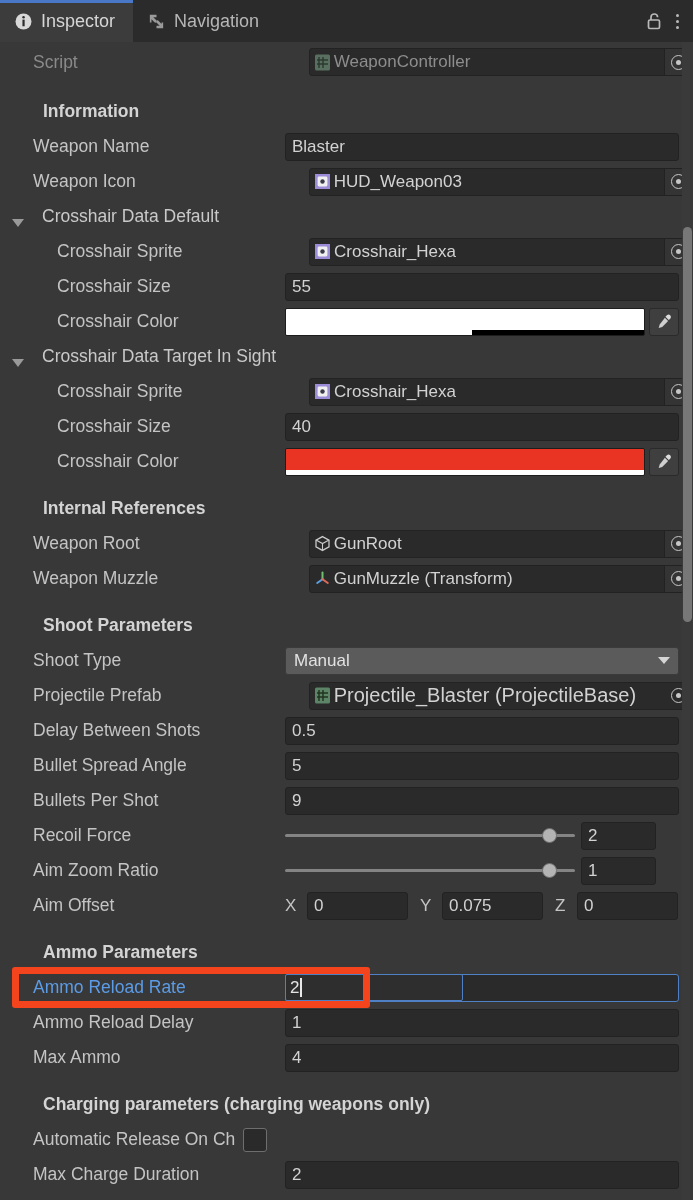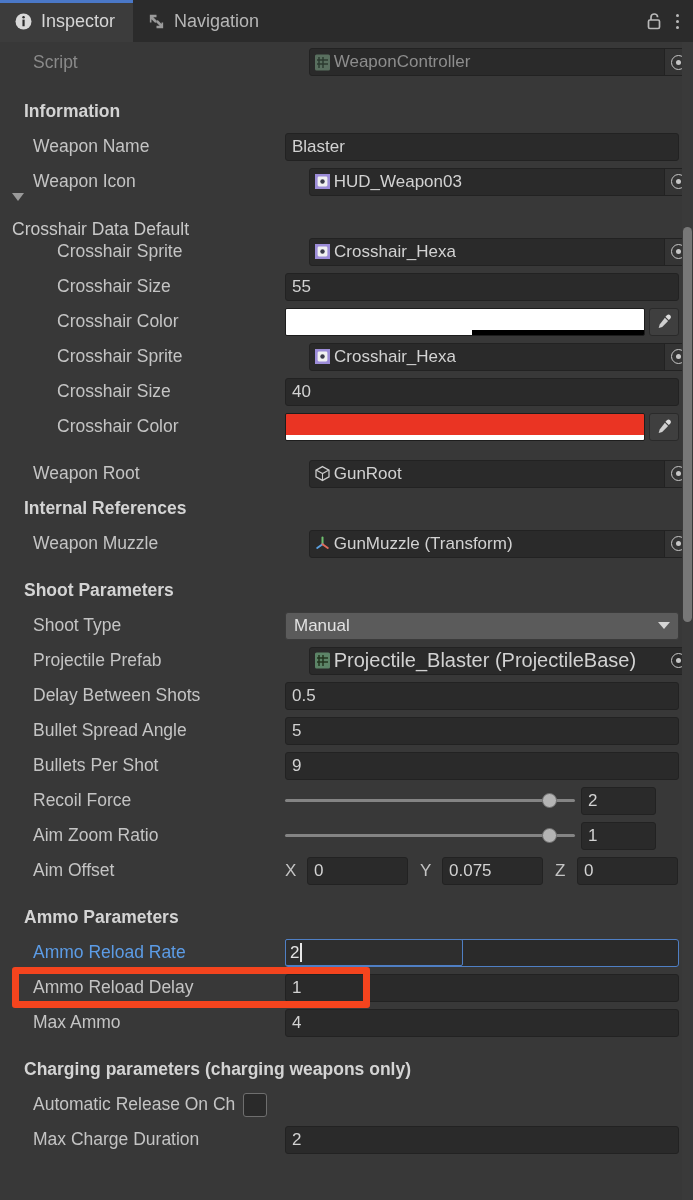--- a/index.html
+++ b/index.html
@@ -44,26 +44,26 @@
 
   .row{ position:relative; display:flex; align-items:center; height:35px; }
   .label{
     font-size:17.5px; color:#c4c4c4; padding-left:33px; width:285px;
     white-space:nowrap; overflow:hidden;
   }
   .label.indent{ padding-left:57px; }
   .label.dim{ color:#8a8a8a; }
   .label.sel{ color:#5c9ce6; }
   .header{
-    font-size:17.5px; color:#d4d4d4; font-weight:bold; padding-left:24px;
+    font-size:17.5px; color:#d4d4d4; font-weight:bold; padding-left:43px;
     white-space:nowrap;
   }
   .foldout{
-    display:flex; align-items:flex-start; gap:18px; padding-left:12px;
-    font-size:17.5px; color:#c9c9c9; white-space:nowrap;flex-direction:column;
+    display:flex; align-items:flex-end; gap:18px; padding-left:12px;
+    font-size:17.5px; color:#c9c9c9; white-space:nowrap;
   }
   .tri{
     width:0;height:0;border-left:6px solid transparent;border-right:6px solid transparent;
     border-top:8px solid #9a9a9a; display:inline-block;
   }
 
   
   .fld{
     height:28px; background:#2a2a2a; border:1px solid #222; border-radius:3px;
     display:flex; align-items:center; padding:0 6px; font-size:17px; color:#d2d2d2;
@@ -283,20 +283,26 @@
         </div>
       </div>
       <div class="eyedrop">
         <svg viewBox="0 0 20 20" width="18" height="18">
           <path d="M13.2 2.6 a2.6 2.6 0 0 1 3.7 3.7 l-1.6 1.6 -3.7-3.7 Z" fill="#dcdcdc"></path>
           <path d="M11 5.4 l3.6 3.6 -6.6 6.6 -3.9 1.1 1.1-3.9 Z" fill="#cfcfcf"></path>
         </svg>
       </div>
     </div>
 
+    <div class="row">
+      <div class="foldout">
+        <span class="tri"></span>
+        <span>Crosshair Data Target In Sight</span>
+      </div>
+    </div>
 
     <div class="row">
       <div class="label indent">Crosshair Sprite</div>
       <div class="fld main obj">
         <span class="ico16">
           <svg viewBox="0 0 17 17" width="17" height="17">
             <rect x="1" y="1" width="15" height="15" fill="#9c8cd8"></rect>
             <rect x="3.6" y="3.6" width="9.8" height="9.8" rx="1.4" fill="#f0f0f0"></rect>
             <circle cx="8.5" cy="8.5" r="2.2" fill="#3a3a4a"></circle>
           </svg>
@@ -330,39 +336,39 @@
         <svg viewBox="0 0 20 20" width="18" height="18">
           <path d="M13.2 2.6 a2.6 2.6 0 0 1 3.7 3.7 l-1.6 1.6 -3.7-3.7 Z" fill="#dcdcdc"></path>
           <path d="M11 5.4 l3.6 3.6 -6.6 6.6 -3.9 1.1 1.1-3.9 Z" fill="#cfcfcf"></path>
         </svg>
       </div>
     </div>
 
     <div class="spacer"></div>
 
     <div class="row">
+      <div class="header">Internal References</div>
+    </div>
+
+    <div class="row">
       <div class="label">Weapon Root</div>
       <div class="fld main obj">
         <span class="ico16">
           <svg viewBox="0 0 17 17" width="17" height="17">
             <path d="M8.5 1.6 L15 5.1 v6.8 L8.5 15.4 2 11.9 V5.1 Z" fill="none" stroke="#c9c9c9" stroke-width="1.3"></path>
             <path d="M2 5.1 L8.5 8.6 15 5.1 M8.5 8.6 v6.8" fill="none" stroke="#c9c9c9" stroke-width="1.1"></path>
           </svg>
         </span>
         <span class="txt">GunRoot</span>
         <span class="picker">
             <span class="pk-c">
               <i></i>
             </span>
           </span>
       </div>
-    </div>
-
-    <div class="row">
-      <div class="header">Internal References</div>
     </div>
 
     <div class="row">
       <div class="label">Weapon Muzzle</div>
       <div class="fld main obj">
         <span class="ico16">
           <svg viewBox="0 0 17 17" width="17" height="17">
             <path d="M8.5 9.2 V2.4" stroke="#6fc06f" stroke-width="2" stroke-linecap="round"></path>
             <path d="M8.5 9.2 L3.2 13" stroke="#5aa0e0" stroke-width="2" stroke-linecap="round"></path>
             <path d="M8.5 9.2 L13.8 13" stroke="#e06a5a" stroke-width="2" stroke-linecap="round"></path>

